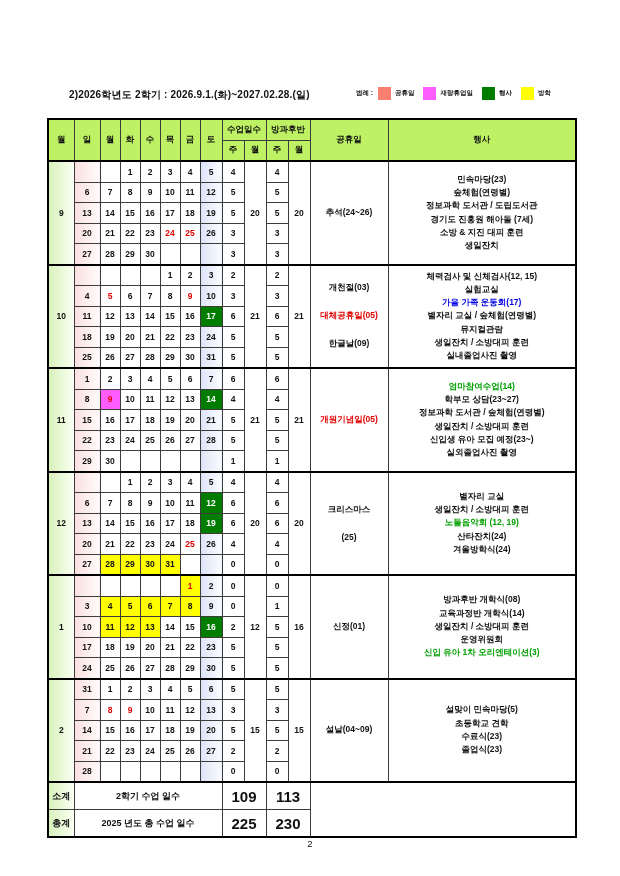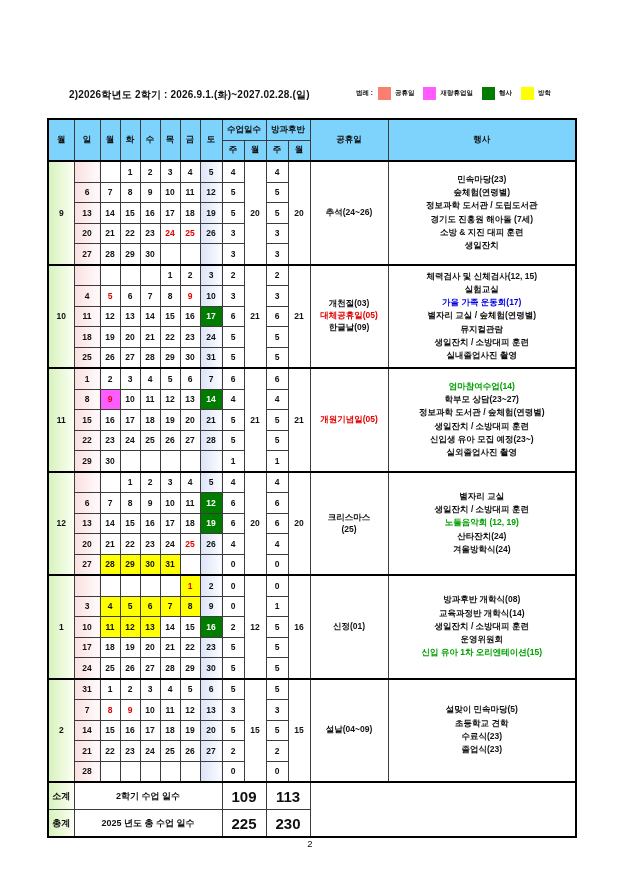--- a/index.html
+++ b/index.html
@@ -8,34 +8,34 @@
   .title{position:absolute;left:69px;top:88px;font-size:10px;font-weight:bold;color:#111;letter-spacing:.2px;}
   .legend{position:absolute;left:356px;top:87px;display:flex;align-items:center;gap:5px;
           font-size:6.5px;font-weight:bold;color:#111;}
   .legend .swatch{width:13px;height:13px;display:inline-block;}
   .legend .li{display:flex;align-items:center;gap:4px;margin-right:4px;}
 
   table.cal{position:absolute;left:47px;top:118px;border-collapse:collapse;table-layout:fixed;
             width:528px;border:2px solid #000;}
   table.cal td{border:1px solid #3c3c3c;padding:0;height:19.5px;text-align:center;vertical-align:middle;
                font-size:8.5px;font-weight:bold;color:#111;overflow:hidden;white-space:nowrap;}
-  thead td{background:#7dd3fc;height:13px;font-size:8.5px;}
+  thead td{background:#bef264;height:13px;font-size:8.5px;}
   thead tr:last-child td{border-bottom:2px solid #000;}
   tr.month-start td{border-top:2px solid #000;}
   .c-month{background:linear-gradient(to right,#d7f2bb,#fbfff4);font-size:9px;}
   .c-sun{background:linear-gradient(to right,#fadfdf,#fffbfb);color:#e30000;}
   .c-sat{background:linear-gradient(to right,#dce3f7,#fbfcff);color:#2323c8;}
   .c-wd{background:#ffffff;}
   .m-hol{color:#e30000 !important;}
   .m-event{background:#007c00 !important;color:#ffffff !important;}
   .m-discr{background:#ff5cff !important;color:#e30000 !important;}
   .m-vac{background:#ffff00 !important;}
   .m-vachol{background:#ffff00 !important;color:#e30000 !important;}
   td.holiday{ text-align:left;padding:0 5px;font-size:8px;}
-  td.holiday div{margin:0 0;}
+  td.holiday div{margin:16px 0;}
   td.events{text-align:left;padding:2px 6px;font-size:8px;}
   td.events div{margin:3.5px 0;line-height:1.15;}
   .t-k{color:#111;} .t-r{color:#e30000;} .t-g{color:#00a000;} .t-b{color:#0000e6;}
   tr.footer-row td{height:26px;font-size:9px;}
   tr.footer-row td.val{font-size:15px;}
   .page-num{position:absolute;left:0;right:0;top:838px;text-align:center;font-size:9.5px;color:#111;}
 </style>
 </head>
 <body>
 
@@ -396,21 +396,21 @@
           <td class="c-wd">0</td>
           <td class="c-wd" rowspan="5">16</td>
           <td class="holiday" rowspan="5">
             <div class="t-k">신정(01)</div>
           </td>
           <td class="events" rowspan="5">
             <div class="t-k">방과후반 개학식(08)</div>
             <div class="t-k">교육과정반 개학식(14)</div>
             <div class="t-k">생일잔치 / 소방대피 훈련</div>
             <div class="t-k">운영위원회</div>
-            <div class="t-g">신입 유아 1차 오리엔테이션(15)</div>
+            <div class="t-g">신입 유아 1차 오리엔테이션(3)</div>
           </td>
         </tr>
         <tr>
           <td class="c-sun">3</td>
           <td class="c-wd m-vac">4</td>
           <td class="c-wd m-vac">5</td>
           <td class="c-wd m-vac">6</td>
           <td class="c-wd m-vac">7</td>
           <td class="c-wd m-vac">8</td>
           <td class="c-sat">9</td>

